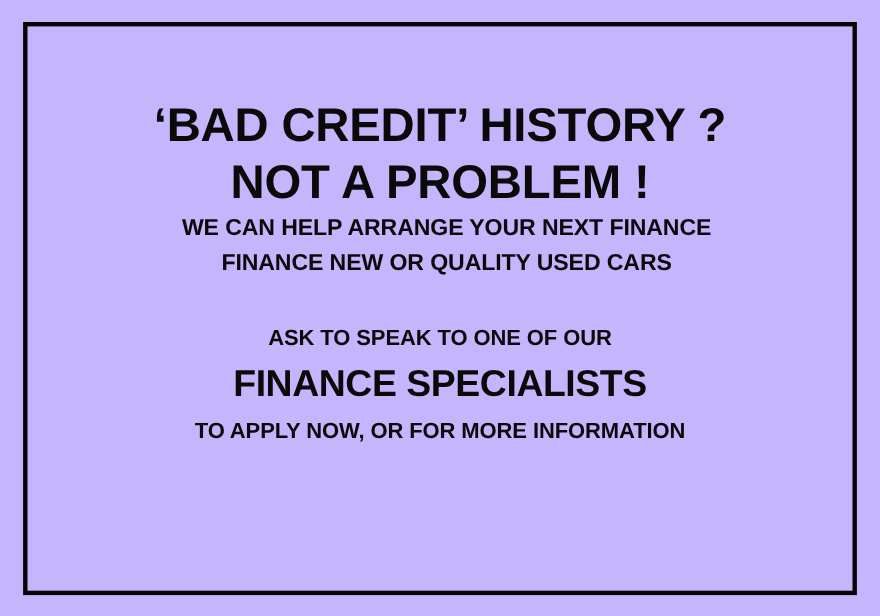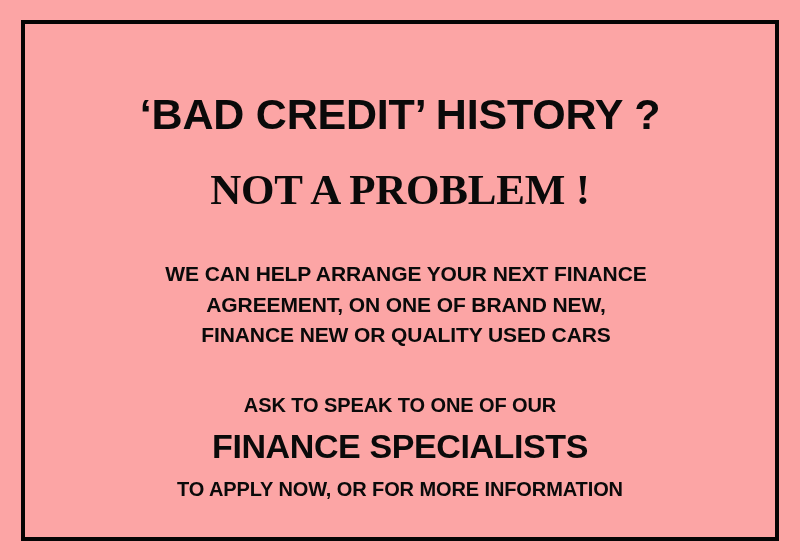--- a/index.html
+++ b/index.html
@@ -10,21 +10,21 @@
     width: 800px;
     height: 560px;
     background: #0bf70b;
     font-family: "Liberation Sans", sans-serif;
     overflow: hidden;
   }
   #poster {
     position: relative;
     width: 800px;
     height: 560px;
-    background: #fca5a5;
+    background: #c4b5fd;
     box-sizing: border-box;
   }
   #poster-border {
     position: absolute;
     left: 21px;
     top: 20px;
     width: 758px;
     height: 521px;
     border: 4px solid #050505;
     box-sizing: border-box;
@@ -53,25 +53,23 @@
     line-height: 1.22;
     letter-spacing: -0.2px;
     white-space: nowrap;
   }
   .headline-2 {
     font-size: 43px;
     font-weight: bold;
     line-height: 1.22;
     letter-spacing: -0.2px;
     white-space: nowrap;
-    margin-top: 24px;
-    font-family: Liberation Serif, serif;
+    margin-top: 0;
   }
   .body-block {
-    margin-top: 42px;
     width: 100%;
     padding-left: 12px;
   }
   .body-line {
     font-size: 21px;
     font-weight: bold;
     line-height: 1.46;
     letter-spacing: -0.1px;
     white-space: nowrap;
   }
@@ -112,21 +110,20 @@
 
   <div id="poster-content">
 
     <div class="headline-block">
       <div class="headline">‘BAD CREDIT’ HISTORY ?</div>
       <div class="headline-2">NOT A PROBLEM !</div>
     </div>
 
     <div class="body-block">
       <div class="body-line">WE CAN HELP ARRANGE YOUR NEXT FINANCE</div>
-      <div class="body-line">AGREEMENT, ON ONE OF BRAND NEW,</div>
       <div class="body-line">FINANCE NEW OR QUALITY USED CARS</div>
     </div>
 
     <div class="cta-block">
       <div class="cta-lead">ASK TO SPEAK TO ONE OF OUR</div>
       <div class="cta-main">FINANCE SPECIALISTS</div>
       <div class="cta-tail">TO APPLY NOW, OR FOR MORE INFORMATION</div>
     </div>
 
   </div>

